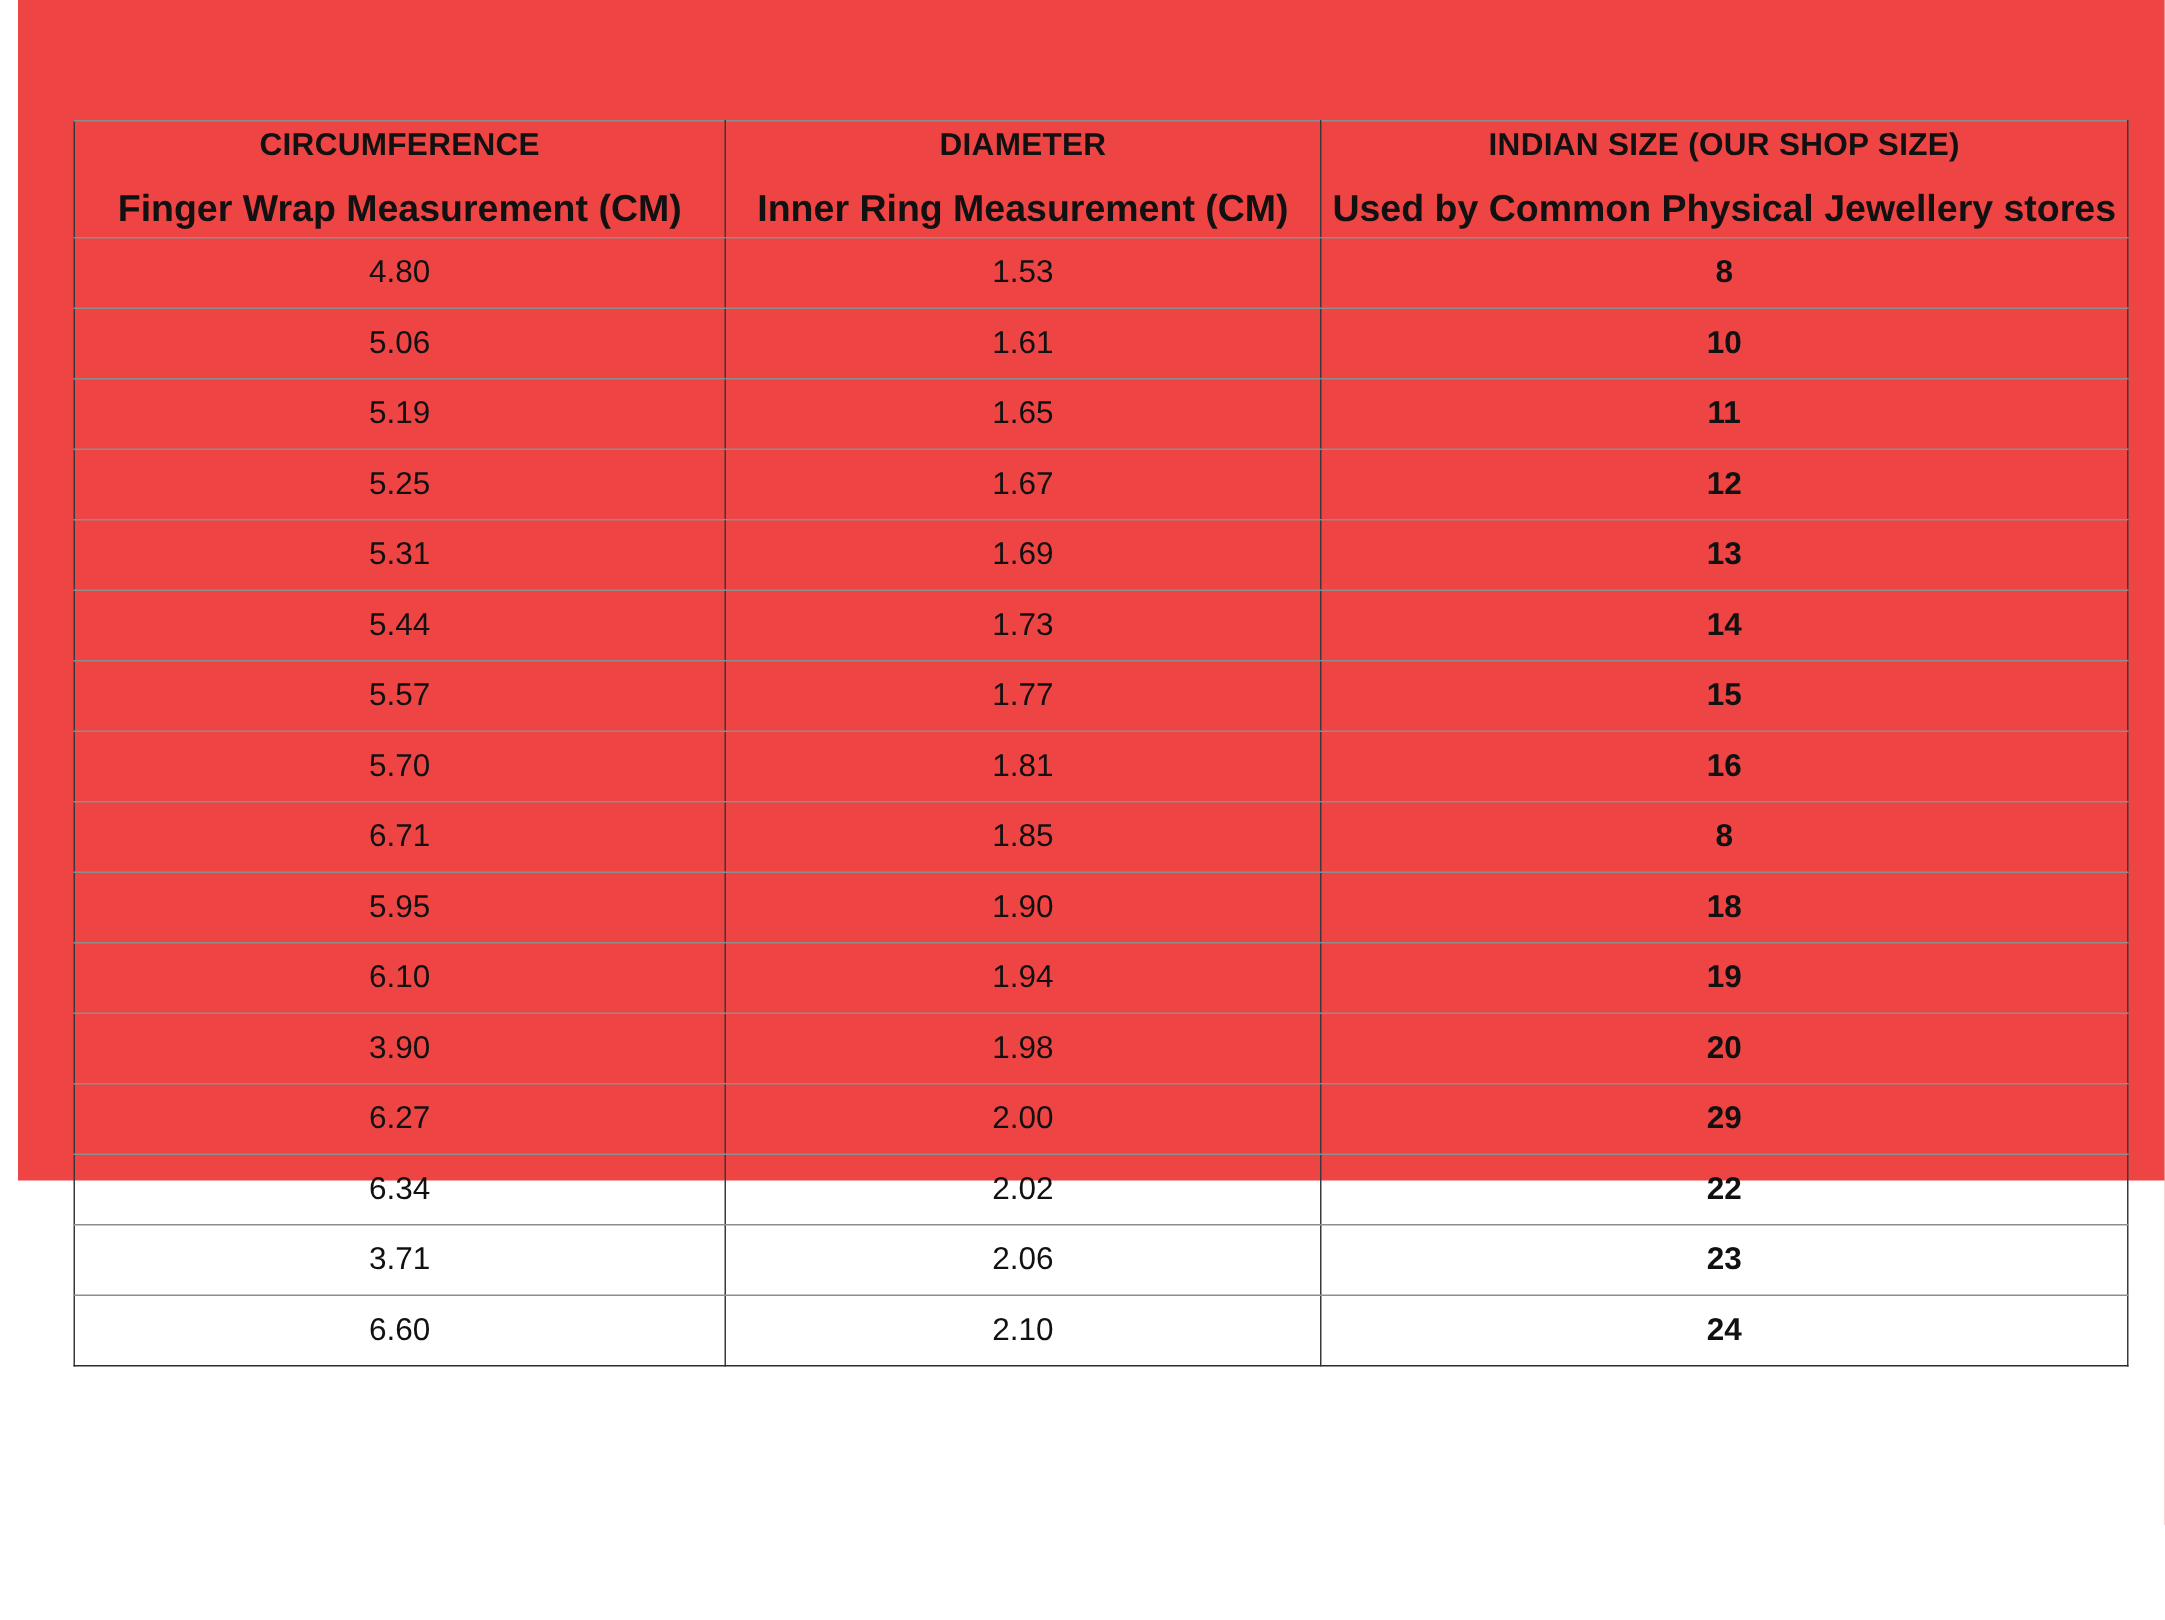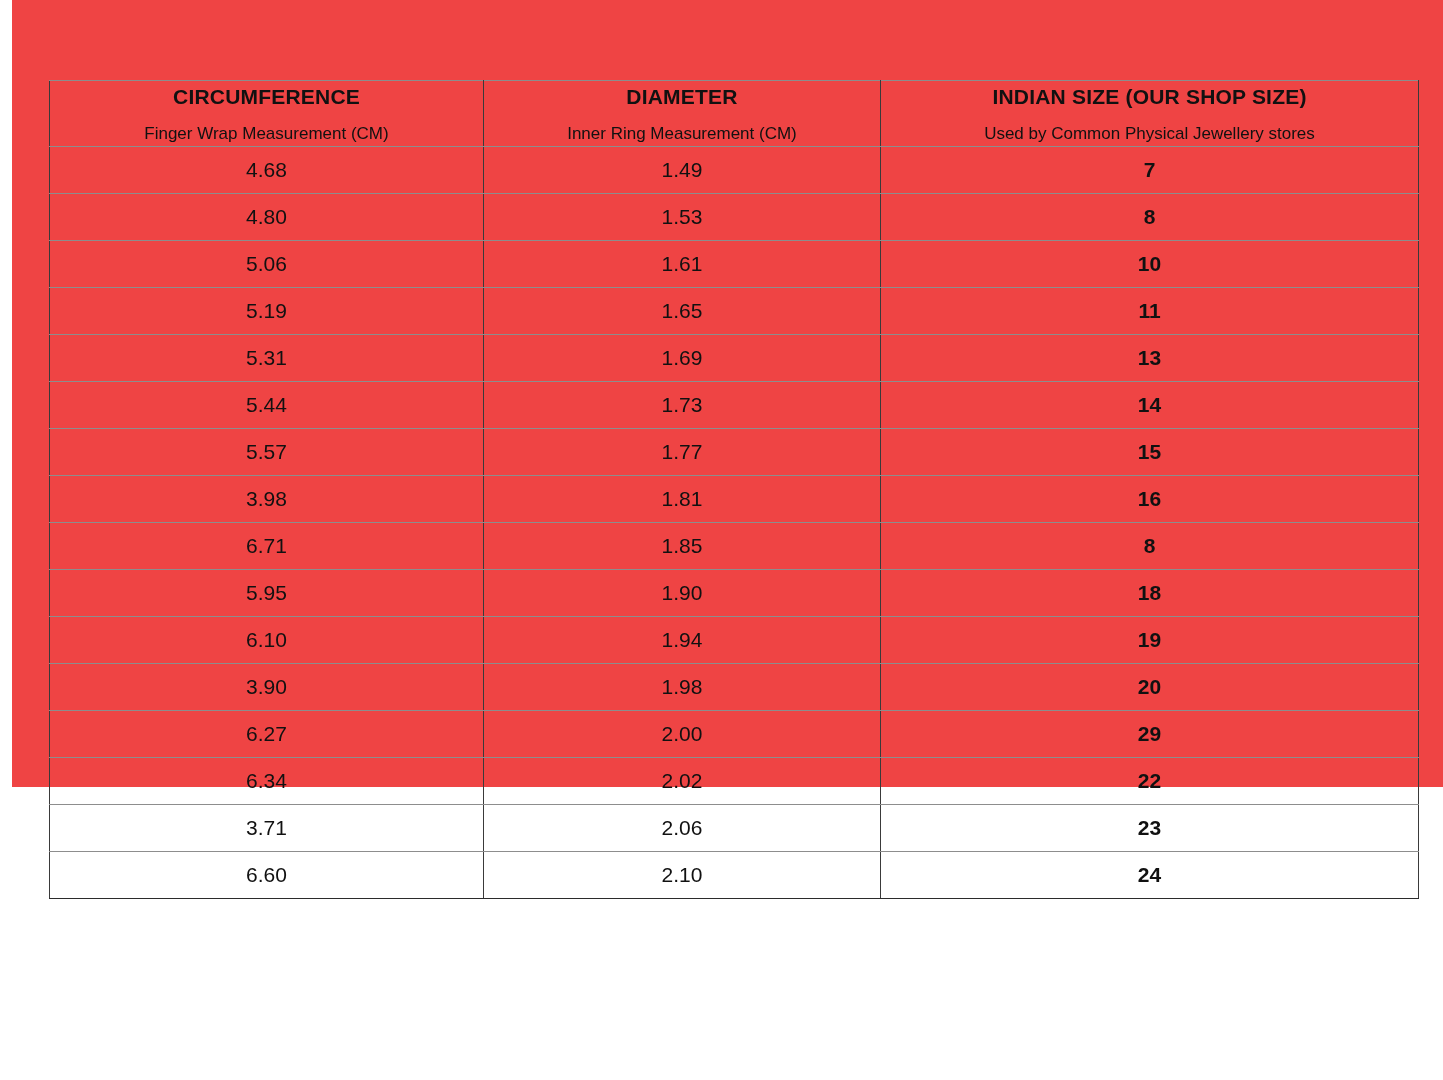--- a/index.html
+++ b/index.html
@@ -52,22 +52,22 @@
     padding: 14px 6px 14px 6px;
   }
   .hd-title {
     font-size: 21px;
     font-weight: bold;
     letter-spacing: 0.2px;
     line-height: 1.5;
     white-space: nowrap;
   }
   .hd-sub {
-    font-size: 17px;
-    font-weight: normal;
+    font-size: 25px;
+    font-weight: bold;
     line-height: 1.5;
     margin-top: 8px;
     white-space: nowrap;
   }
   tbody td {
     height: 46px;
     font-size: 21px;
     font-weight: normal;
     line-height: 46px;
   }
@@ -103,56 +103,56 @@
             <div class="hd-sub">Inner Ring Measurement (CM)</div>
           </th>
           <th>
             <div class="hd-title">INDIAN SIZE (OUR SHOP SIZE)</div>
             <div class="hd-sub">Used by Common Physical Jewellery stores</div>
           </th>
         </tr>
       </thead>
       <tbody id="table-body">
           <tr>
-            <td>4.68</td>
-            <td>1.49</td>
-            <td class="size-col">7</td>
-          </tr>
-          <tr>
             <td>4.80</td>
             <td>1.53</td>
             <td class="size-col">8</td>
           </tr>
           <tr>
             <td>5.06</td>
             <td>1.61</td>
             <td class="size-col">10</td>
           </tr>
           <tr>
             <td>5.19</td>
             <td>1.65</td>
             <td class="size-col">11</td>
+          </tr>
+          <tr>
+            <td>5.25</td>
+            <td>1.67</td>
+            <td class="size-col">12</td>
           </tr>
           <tr>
             <td>5.31</td>
             <td>1.69</td>
             <td class="size-col">13</td>
           </tr>
           <tr>
             <td>5.44</td>
             <td>1.73</td>
             <td class="size-col">14</td>
           </tr>
           <tr>
             <td>5.57</td>
             <td>1.77</td>
             <td class="size-col">15</td>
           </tr>
           <tr class="thick-top">
-            <td>3.98</td>
+            <td>5.70</td>
             <td>1.81</td>
             <td class="size-col">16</td>
           </tr>
           <tr>
             <td>6.71</td>
             <td>1.85</td>
             <td class="size-col">8</td>
           </tr>
           <tr>
             <td>5.95</td>

